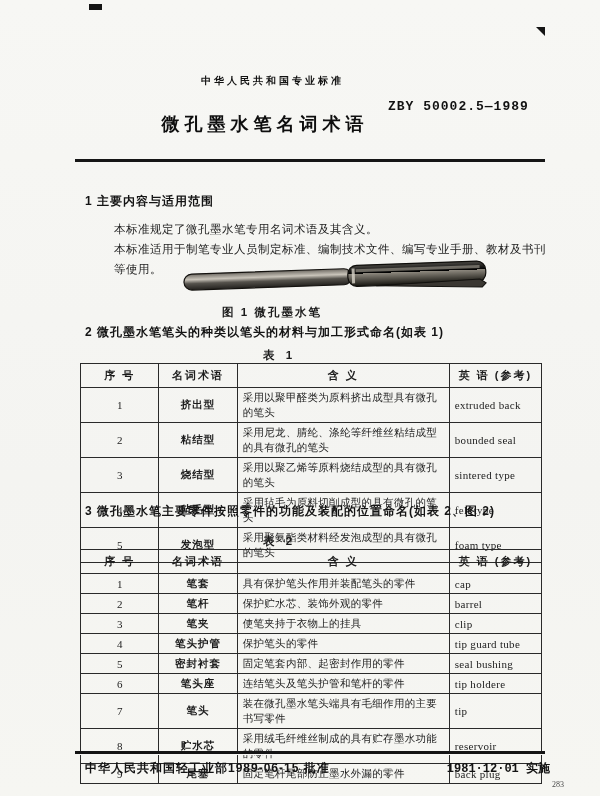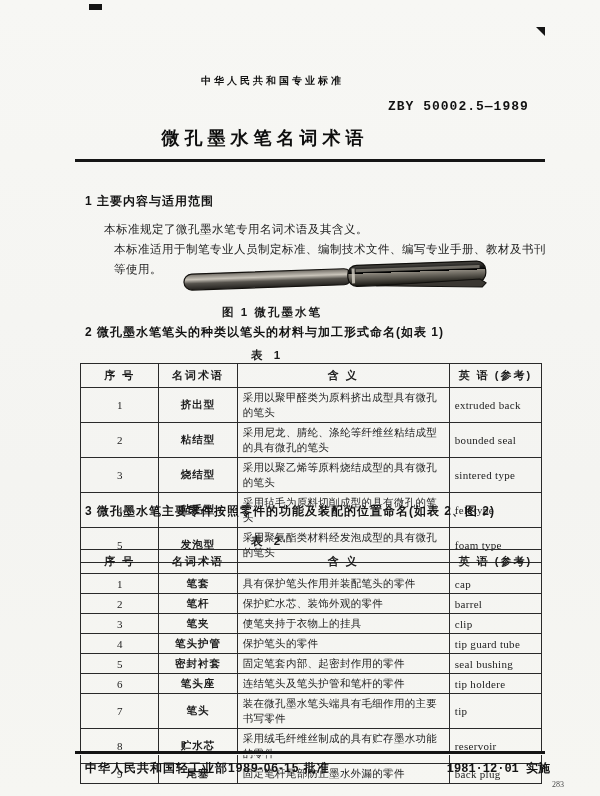--- a/index.html
+++ b/index.html
@@ -8,31 +8,31 @@
     background:#f6f6f3;
     font-family:"Liberation Sans",sans-serif;
     color:#1b1b1b;
     -webkit-font-smoothing:antialiased;
   }
   .page{position:absolute;inset:0;background:linear-gradient(180deg,#f7f7f4 0%,#f4f4f1 60%,#f6f6f2 100%);}
   .abs{position:absolute;}
   .artifact{background:#151515;}
   .hdr-label{top:74px;left:0;width:545px;text-align:center;font-size:10px;font-weight:bold;letter-spacing:3px;color:#111;}
   .std-num{top:99px;left:388px;width:160px;font-size:13px;font-weight:bold;font-family:"Liberation Mono","DejaVu Sans Mono",monospace;letter-spacing:1px;color:#111;}
-  .doc-title{top:126px;left:0;width:530px;text-align:center;font-size:18px;font-weight:bold;letter-spacing:5px;color:#0e0e0e;}
+  .doc-title{top:112px;left:0;width:530px;text-align:center;font-size:18px;font-weight:bold;letter-spacing:5px;color:#0e0e0e;}
   .rule-top{top:159px;left:75px;width:470px;height:3px;background:#161616;}
   .sec-head{font-size:12px;font-weight:bold;color:#141414;letter-spacing:1px;}
   .s1{top:193px;left:85px;width:460px;}
   .para{font-size:11.5px;color:#1d1d1d;letter-spacing:0.5px;line-height:20px;}
-  .p1{top:219px;left:104px;width:430px;}
+  .p1{top:219px;left:114px;width:430px;}
   .p2{top:239px;left:114px;width:440px;}
   .pen-wrap{top:256px;left:180px;width:315px;height:50px;}
   .fig-cap{top:305px;left:0;width:544px;text-align:center;font-size:11.5px;font-weight:bold;letter-spacing:2px;}
   .s2{top:324px;left:85px;width:470px;}
-  .tbl-cap{left:4px;width:481px;text-align:center;font-size:11.5px;font-weight:bold;letter-spacing:4px;padding-left:23px;}
+  .tbl-cap{left:16px;width:481px;text-align:center;font-size:11.5px;font-weight:bold;letter-spacing:4px;padding-left:23px;}
   .cap1{top:348px;}
   .cap2{top:534px;}
   table{border-collapse:collapse;table-layout:fixed;background:transparent;}
   .t1{top:363px;left:80px;width:462px;}
   .t2{top:549px;left:80px;width:462px;}
   th,td{border:1px solid #2a2a2a;padding:2px 5px;font-size:10.5px;color:#1c1c1c;vertical-align:middle;}
   th{font-weight:bold;letter-spacing:2px;font-size:11px;padding:4px 2px;}
   td.num{text-align:center;font-family:"Liberation Serif",serif;font-size:11px;}
   td.term{text-align:center;font-weight:bold;letter-spacing:1px;}
   td.def{text-align:left;line-height:15px;letter-spacing:0.3px;}

